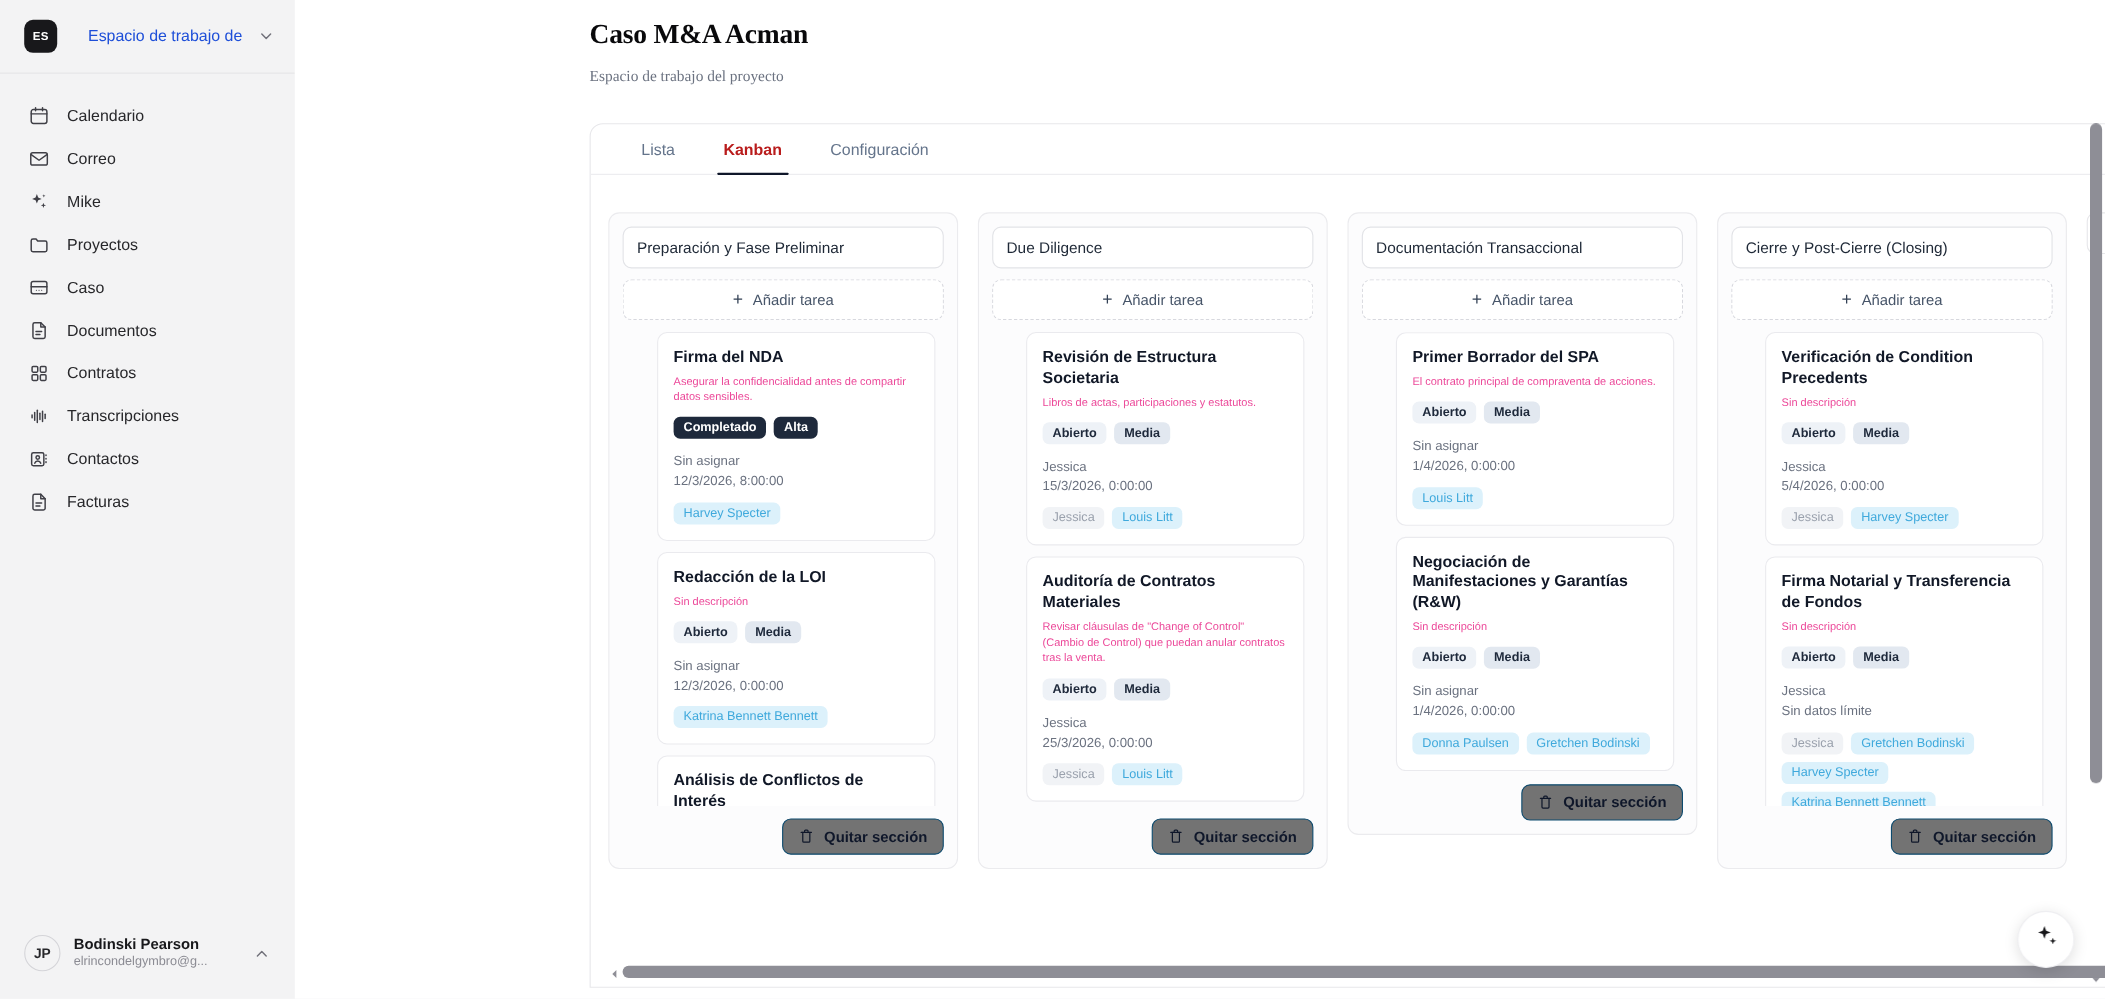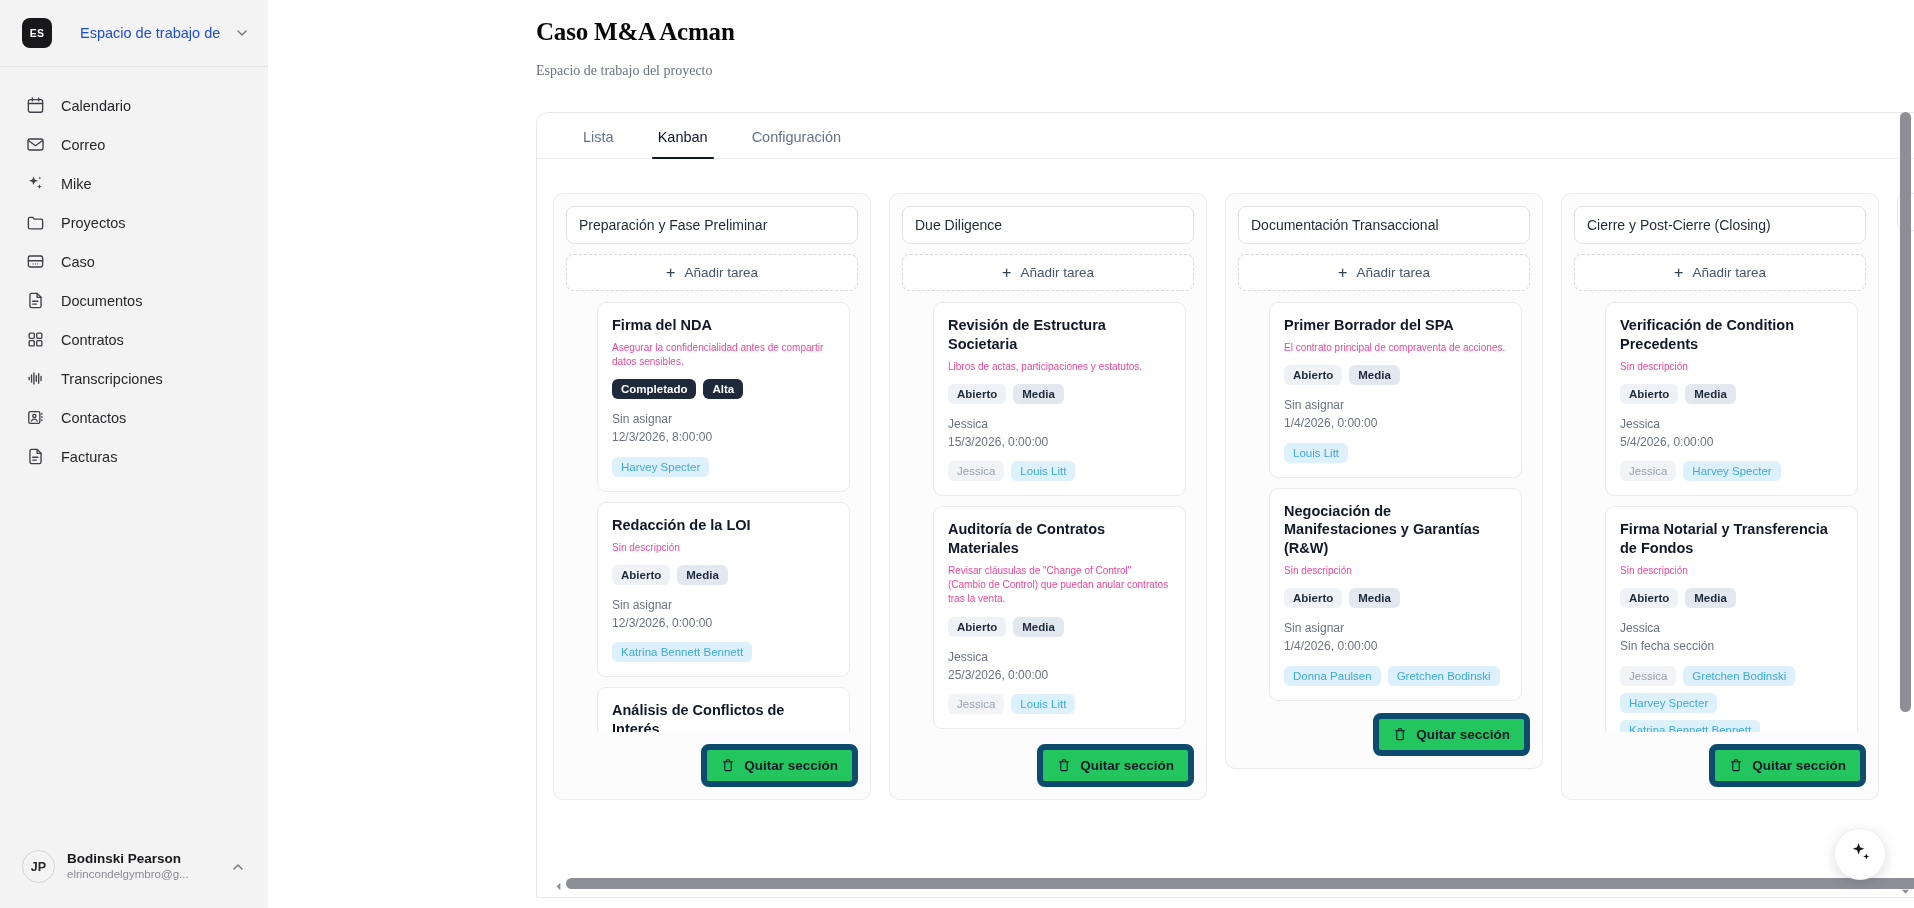--- a/index.html
+++ b/index.html
@@ -75,21 +75,21 @@
     background: #fff; border: 1px solid #e7e7ea;
     border-radius: 12px 12px 0 0;
     display: flex; flex-direction: column; overflow: hidden;
   }
   .tabs { display: flex; gap: 0; padding: 0 24px; border-bottom: 1px solid #ececef; flex: 0 0 auto; }
   .tab {
     padding: 16px 22px 13px 22px; font-size: 14.5px; color: #64748b;
     cursor: pointer; position: relative; background: none; border: none;
     font-family: inherit;
   }
-  .tab.active { color: #0f172a; font-weight: normal; }
+  .tab.active { color: #b91c1c; font-weight: bold; }
   .tab.active::after {
     content: ""; position: absolute; left: 16px; right: 16px; bottom: -1px;
     height: 2.5px; background: #0f172a; border-radius: 2px;
   }
 
   .board-wrap { flex: 1; overflow: hidden; position: relative; padding: 34px 0 0 0; }
   .board { display: flex; gap: 18px; padding: 0 16px; height: 100%; align-items: flex-start; }
 
   .col {
     flex: 0 0 318px; width: 318px;
@@ -134,21 +134,21 @@
 
   .meta { margin-top: 11px; font-size: 12px; color: #6b7280; line-height: 1.52; }
   .tags { display: flex; flex-wrap: wrap; gap: 7px; margin-top: 10px; }
   .tag { font-size: 11.5px; padding: 4px 9px; border-radius: 6px; white-space: nowrap; }
   .tag.blue { background: #dcf1fb; color: #3fa9dc; }
   .tag.gray { background: #f1f3f6; color: #9aa1ad; }
 
   .col-foot { display: flex; justify-content: flex-end; padding-top: 12px; flex: 0 0 auto; }
   .remove-section {
     display: flex; align-items: center; gap: 9px;
-    border: 6px solid #0c4a6e; border-radius: 8px; background: #22c55e;
+    border: 1px solid #0c4a6e; border-radius: 8px; background: #737373;
     padding: 8px 14px; font-size: 13.5px; font-weight: 600; color: #0f172a;
     cursor: pointer; font-family: inherit;
   }
   .trash { width: 14px; height: 15px; flex: 0 0 14px; color: #0f172a; }
 
   .add-section-col { flex: 0 0 260px; padding-top: 0; }
   .add-section {
     width: 100%; height: 38px; border: 1px solid #e7e7ea; border-radius: 8px;
     background: #fff; font-size: 14px; color: #0f172a; font-family: inherit;
     display: flex; align-items: center; justify-content: center; gap: 12px;
@@ -517,21 +517,21 @@
                 </div>
                 <div class="card">
                   <div class="card-title">Firma Notarial y Transferencia de Fondos</div>
                   <div class="card-desc">Sin descripción</div>
                   <div class="badges">
                     <span class="badge status-open">Abierto</span>
                     <span class="badge prio-media">Media</span>
                   </div>
                   <div class="meta">
                     <div>Jessica</div>
-                    <div>Sin fecha sección</div>
+                    <div>Sin datos límite</div>
                   </div>
                   <div class="tags">
                     <span class="tag gray">Jessica</span>
                     <span class="tag blue">Gretchen Bodinski</span>
                     <span class="tag blue">Harvey Specter</span>
                     <span class="tag blue">Katrina Bennett Bennett</span>
                   </div>
                 </div>
               </div>
               <div class="col-foot">

